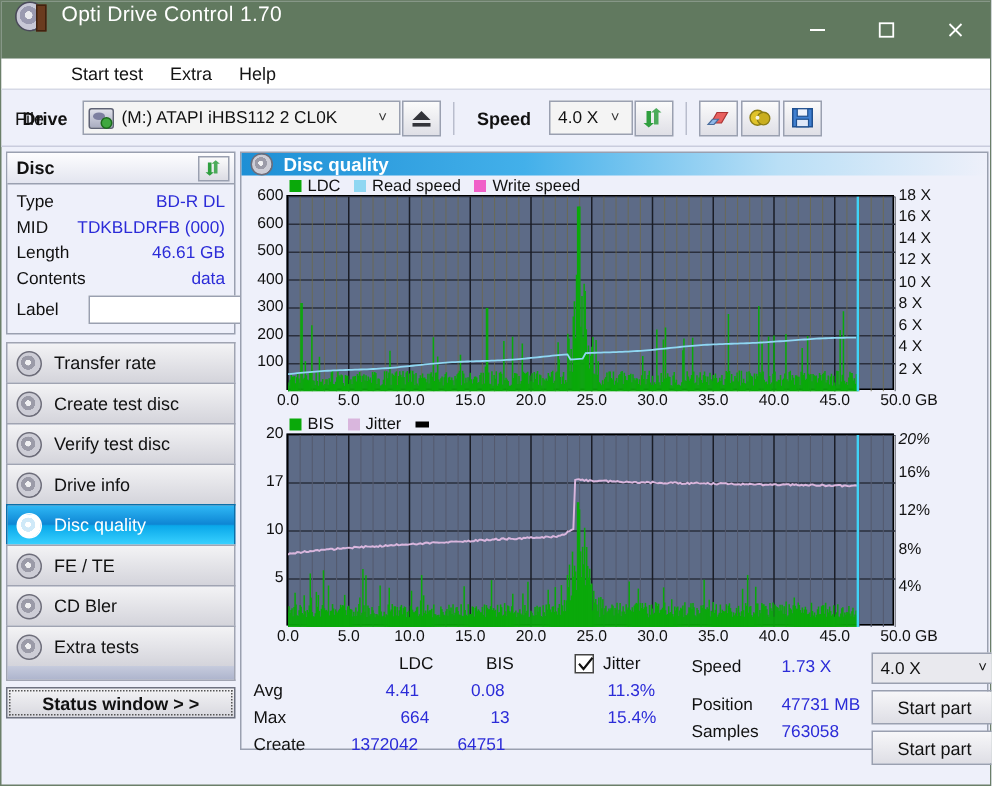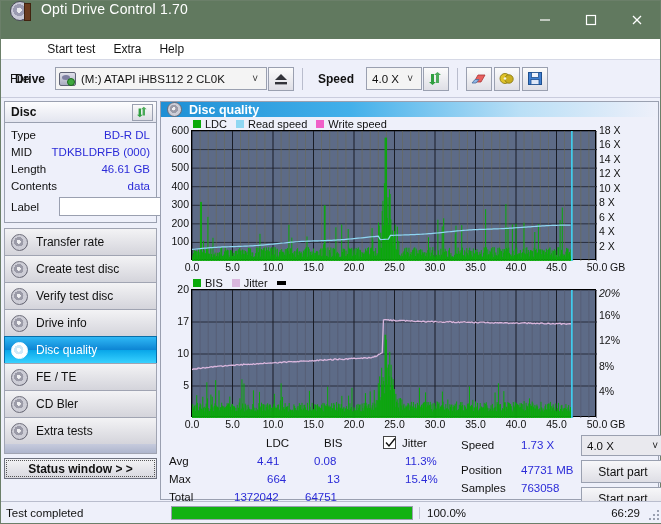--- a/index.html
+++ b/index.html
@@ -1865,21 +1865,21 @@
               <span class="cell rh" style="left:8px;top:18px">Avg</span>
               <span class="cell num" style="left:96px;top:18px">4.41</span>
               <span class="cell num" style="left:153px;top:18px">0.08</span>
               <span class="cell num" style="left:244px;top:18px">11.3%</span>
 
               <span class="cell rh" style="left:8px;top:36px">Max</span>
               <span class="cell num" style="left:106px;top:36px">664</span>
               <span class="cell num" style="left:166px;top:36px">13</span>
               <span class="cell num" style="left:244px;top:36px">15.4%</span>
 
-              <span class="cell rh" style="left:8px;top:54px">Total</span>
+              <span class="cell rh" style="left:8px;top:54px">Create</span>
               <span class="cell num" style="left:73px;top:54px">1372042</span>
               <span class="cell num" style="left:144px;top:54px">64751</span>
             </div>
           </div>
 
           <div class="stats-right">
             <span class="cell k" style="left:0;top:2px">Speed</span>
             <span class="cell v" style="left:60px;top:2px">1.73 X</span>
             <div class="mini-combo" style="left:120px;top:-2px">
               <span>4.0 X</span>
@@ -1898,31 +1898,13 @@
             <div class="act-btn" style="left:120px;top:50px">
               <span>Start part</span>
             </div>
           </div>
         </div>
 
       </div>
     </div>
   </div>
 
-  <div class="statusbar">
-    <div class="sb-msg">Test completed</div>
-    <div class="sb-bar-cell">
-      <div class="sb-bar">
-        <div class="fill" id="progress-fill" style="width: 100%;"></div>
-      </div>
-    </div>
-    <div class="sb-pct">100.0%</div>
-    <div class="sb-time">66:29</div>
-    <div class="grip">
-      <i style="right:0;bottom:0"></i>
-        <i style="right:4px;bottom:0"></i>
-        <i style="right:8px;bottom:0"></i>
-      <i style="right:0;bottom:4px"></i>
-        <i style="right:4px;bottom:4px"></i>
-      <i style="right:0;bottom:8px"></i>
-    </div>
-  </div>
 </div>
 
 </body></html>

